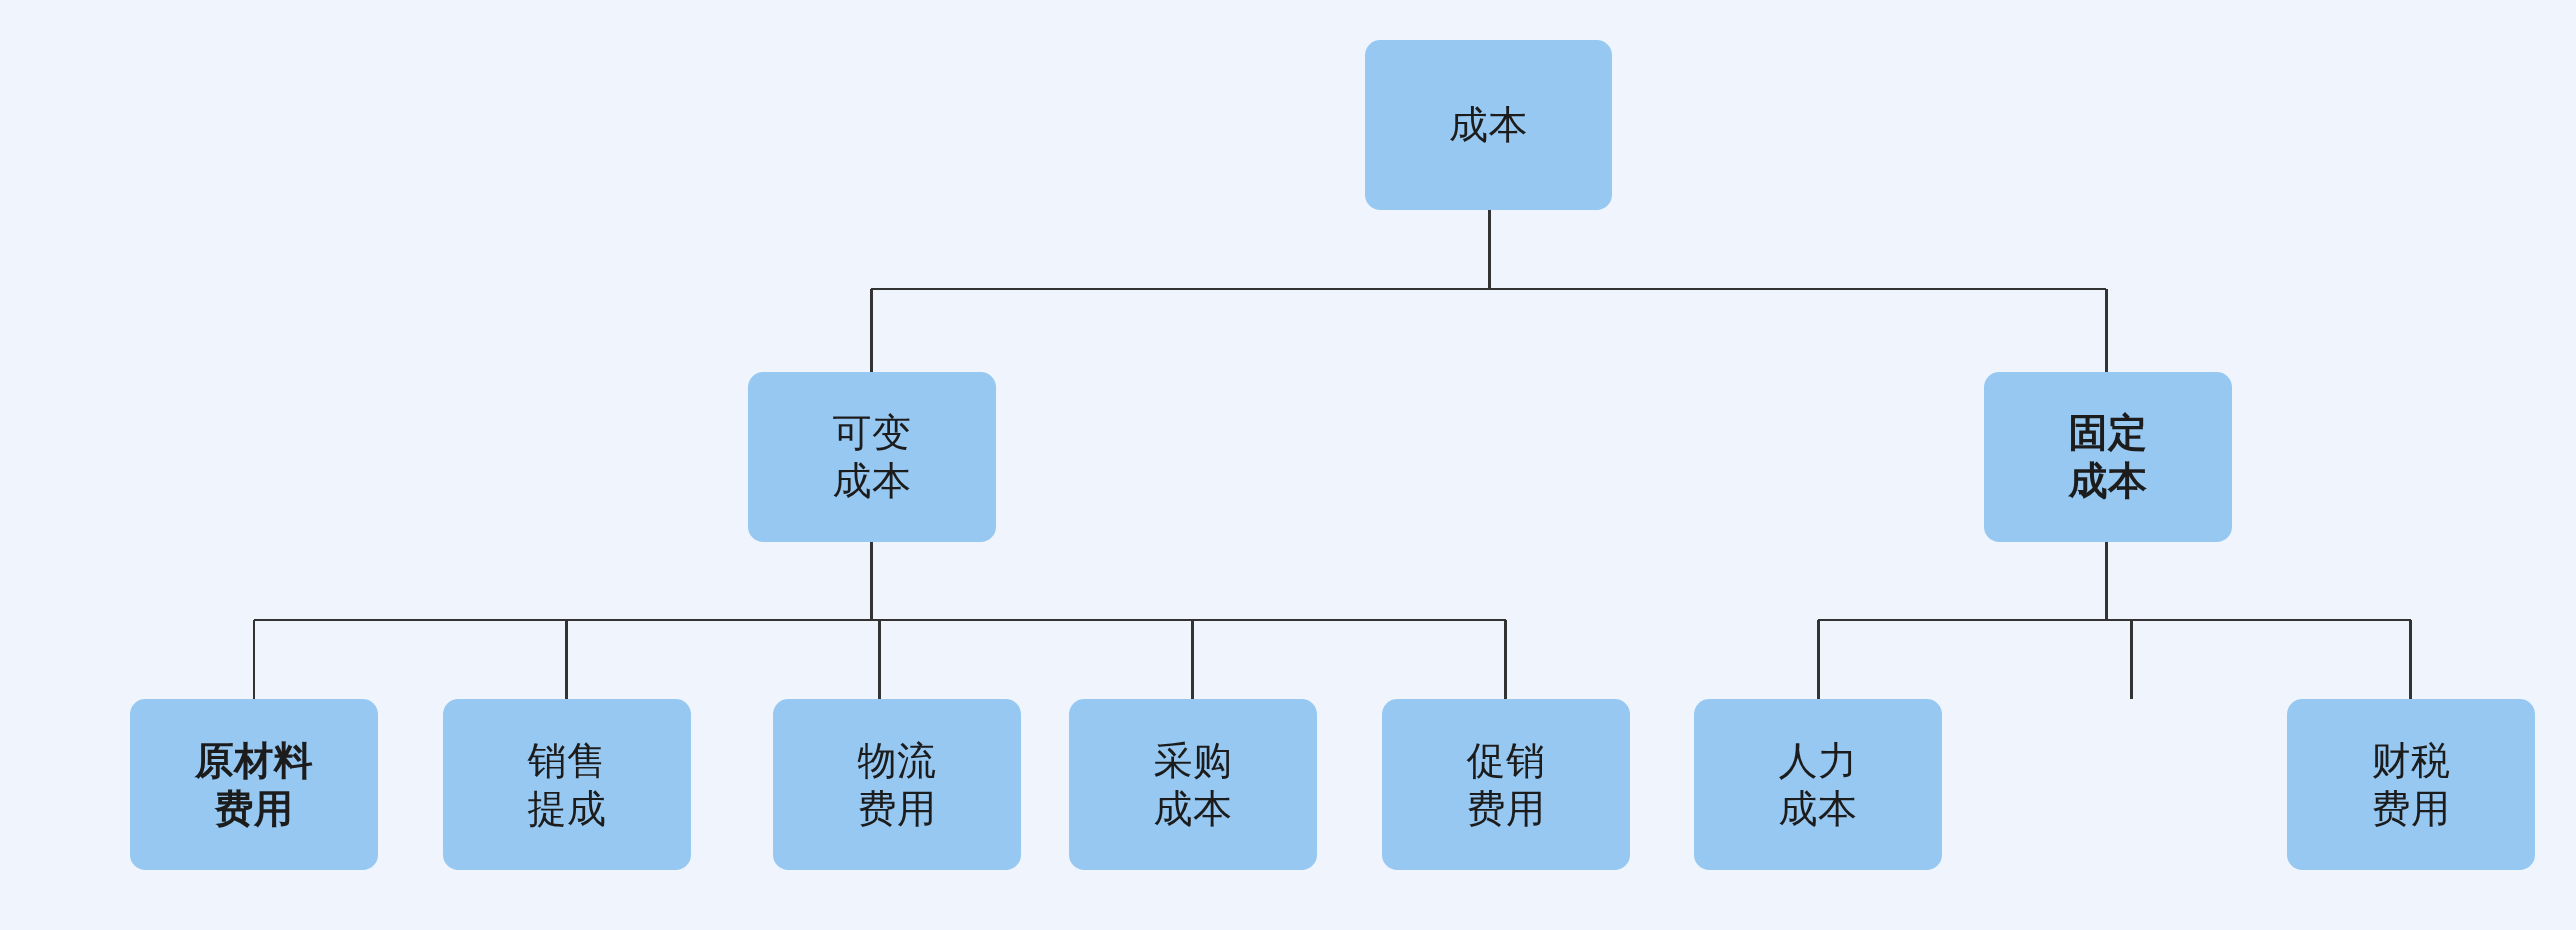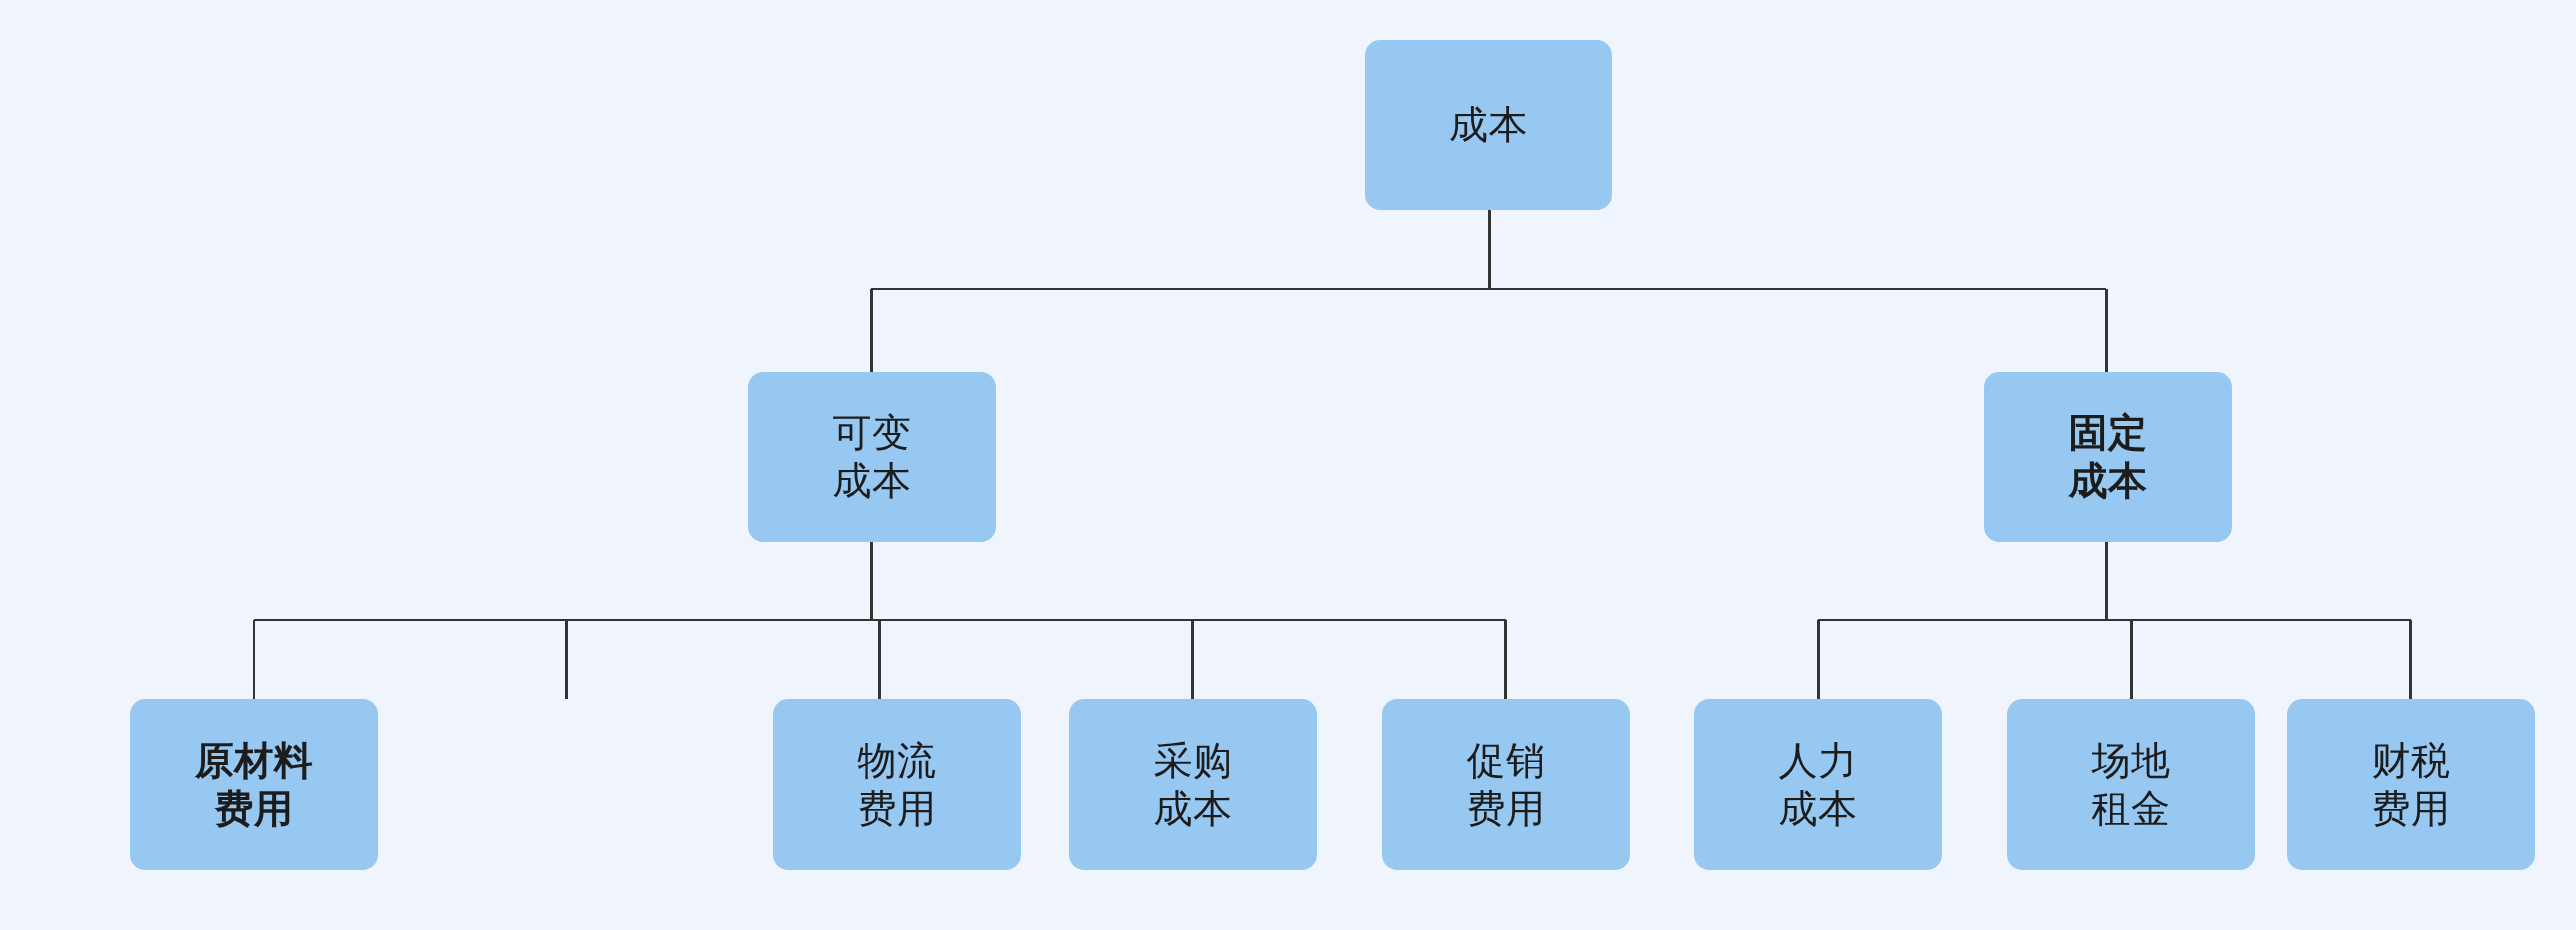--- a/index.html
+++ b/index.html
@@ -107,27 +107,27 @@
 
   <div class="node node-root">成本</div>
 
   <div class="node node-l2 node-l2-a">可变
 成本</div>
   <div class="node node-l2 node-l2-b">固定
 成本</div>
 
   <div class="node node-leaf leaf-0">原材料
 费用</div>
+  <div class="node node-leaf leaf-1">销售
+提成</div>
   <div class="node node-leaf leaf-2">物流
 费用</div>
   <div class="node node-leaf leaf-3">采购
 成本</div>
   <div class="node node-leaf leaf-4">促销
 费用</div>
   <div class="node node-leaf leaf-5">人力
 成本</div>
-  <div class="node node-leaf leaf-6">场地
-租金</div>
   <div class="node node-leaf leaf-7">财税
 费用</div>
 
 </div>
 
 
 </body></html>

